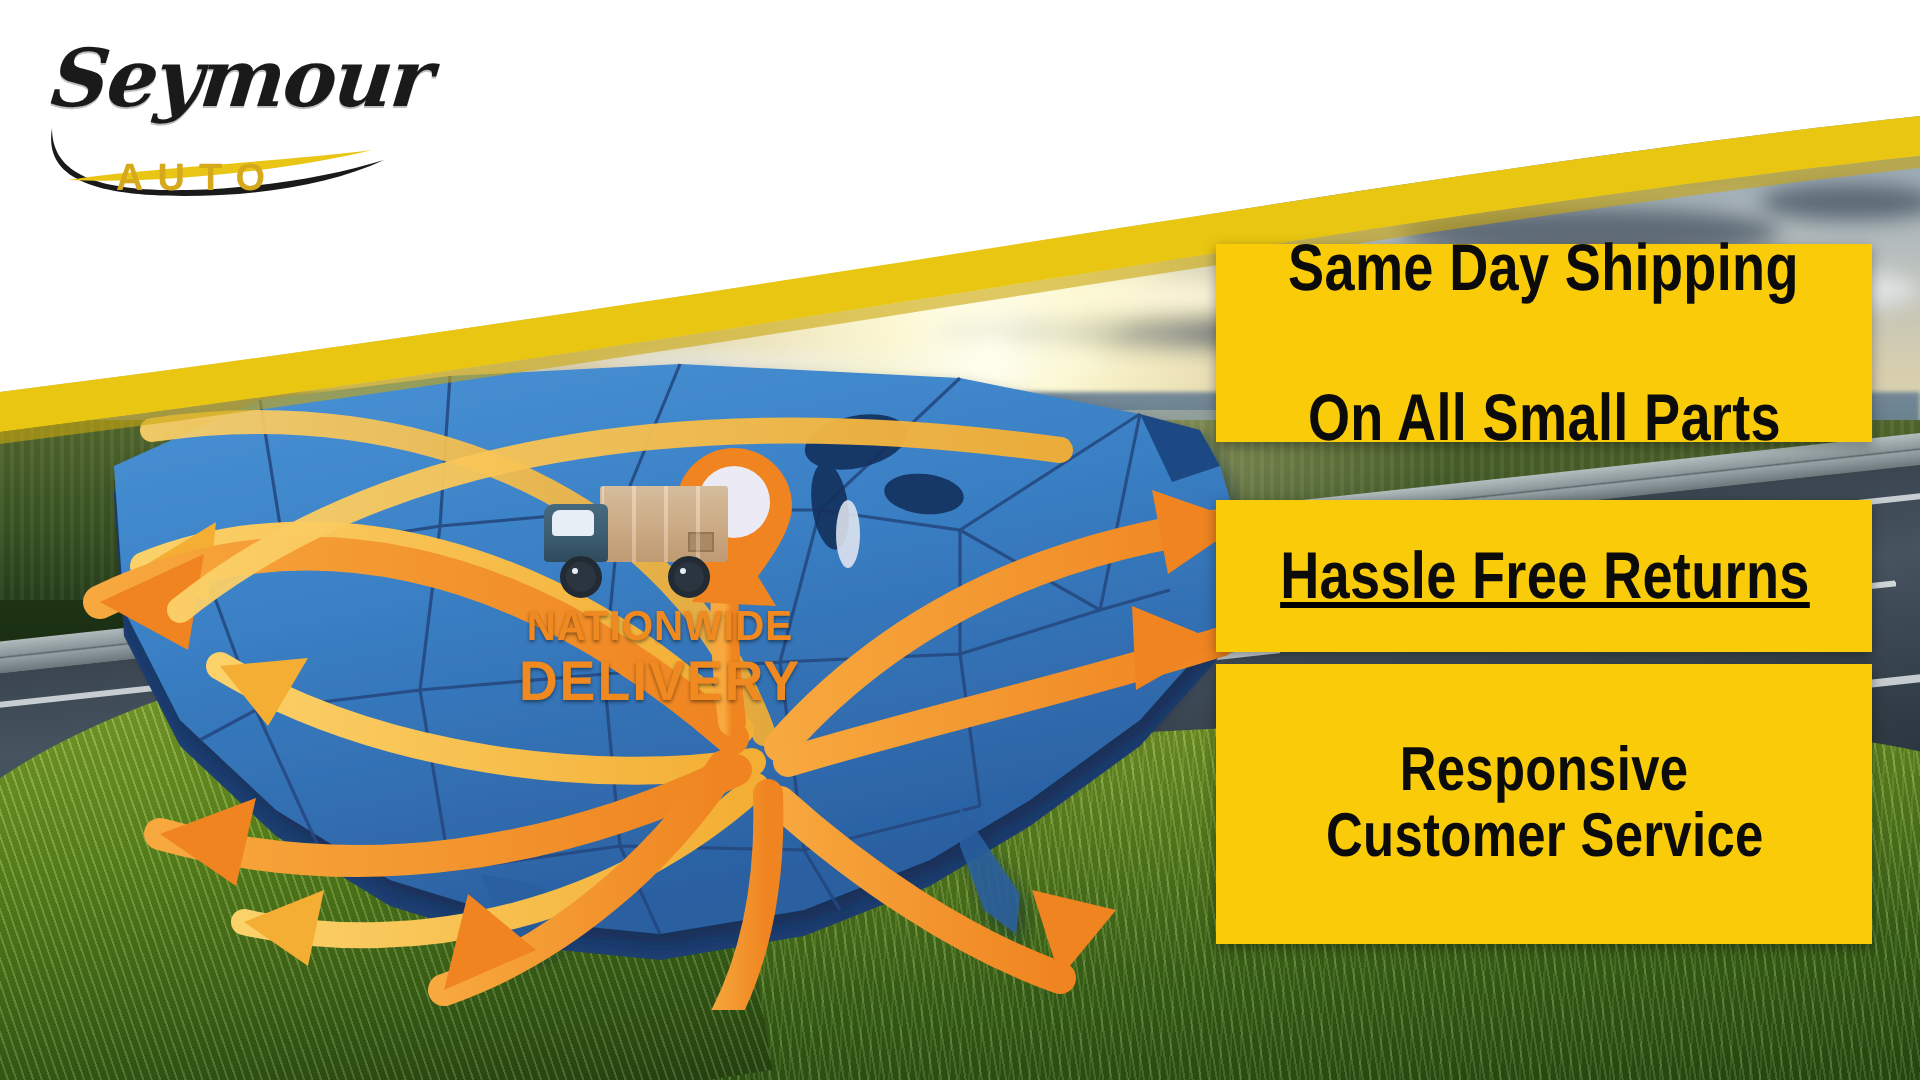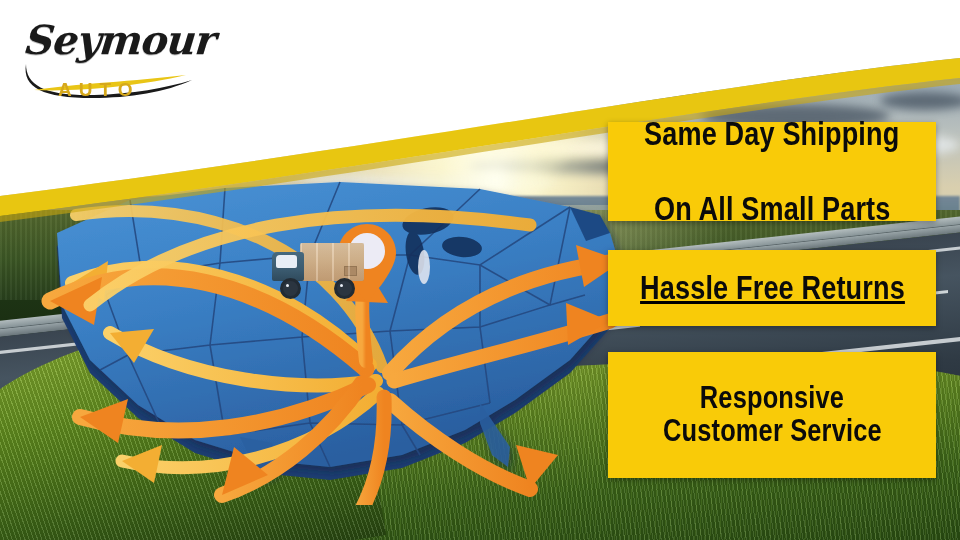--- a/index.html
+++ b/index.html
@@ -214,21 +214,21 @@
     font-weight:700;color:#0b0b0b;
     white-space:nowrap;
     line-height:1.06;
     transform:scaleX(.82);
     letter-spacing:.2px;
   }
   #banner-1{left:608px;top:122px;width:328px;height:99px;gap:40px;}
   #banner-1 .line{font-size:33px;}
   #banner-2{left:608px;top:250px;width:328px;height:76px;text-decoration:underline;}
   #banner-2 .line{font-size:33px;}
-  #banner-3{left:608px;top:352px;width:328px;height:126px;}
+  #banner-3{left:608px;top:332px;width:328px;height:140px;}
   #banner-3 .line{font-size:31px;}
 </style>
 </head>
 <body>
 
 <div class="stage">
 
   <div class="bg">
 
     <div class="sky"></div>
@@ -416,20 +416,24 @@
         <span class="tk-win"></span>
       </div>
     <div class="tk-wheel tk-w1">
         <i></i>
       </div>
     <div class="tk-wheel tk-w2">
         <i></i>
       </div>
   </div>
 
+  <div class="nw-text">
+    <div class="nw-1">NATIONWIDE</div>
+    <div class="nw-2">DELIVERY</div>
+  </div>
 
   <div class="banner" id="banner-1">
     <div class="line">Same Day Shipping</div>
     <div class="line">On All Small Parts</div>
   </div>
 
   <div class="banner" id="banner-2">
     <div class="line">Hassle Free Returns</div>
   </div>
 

